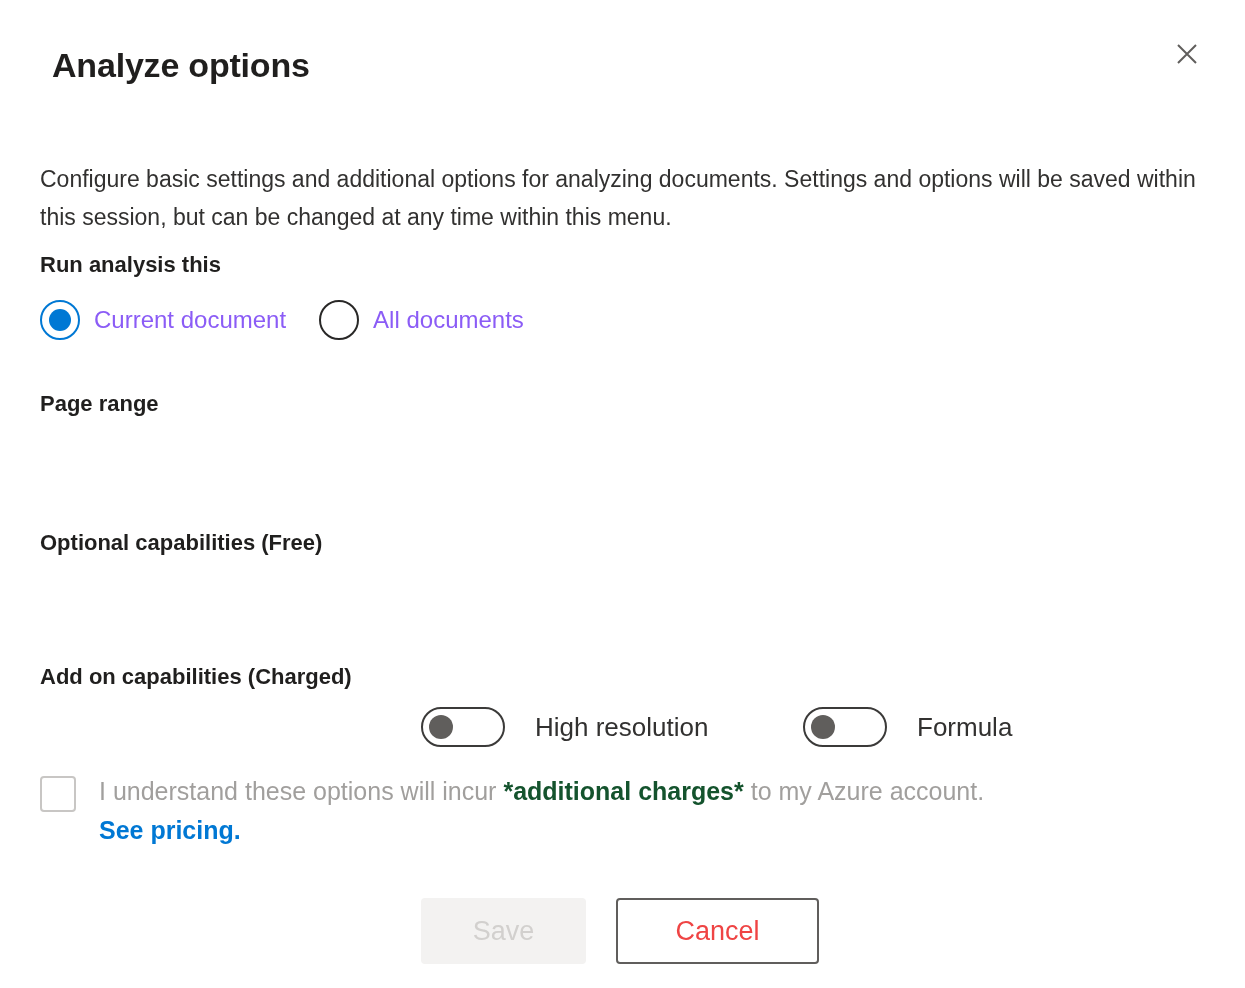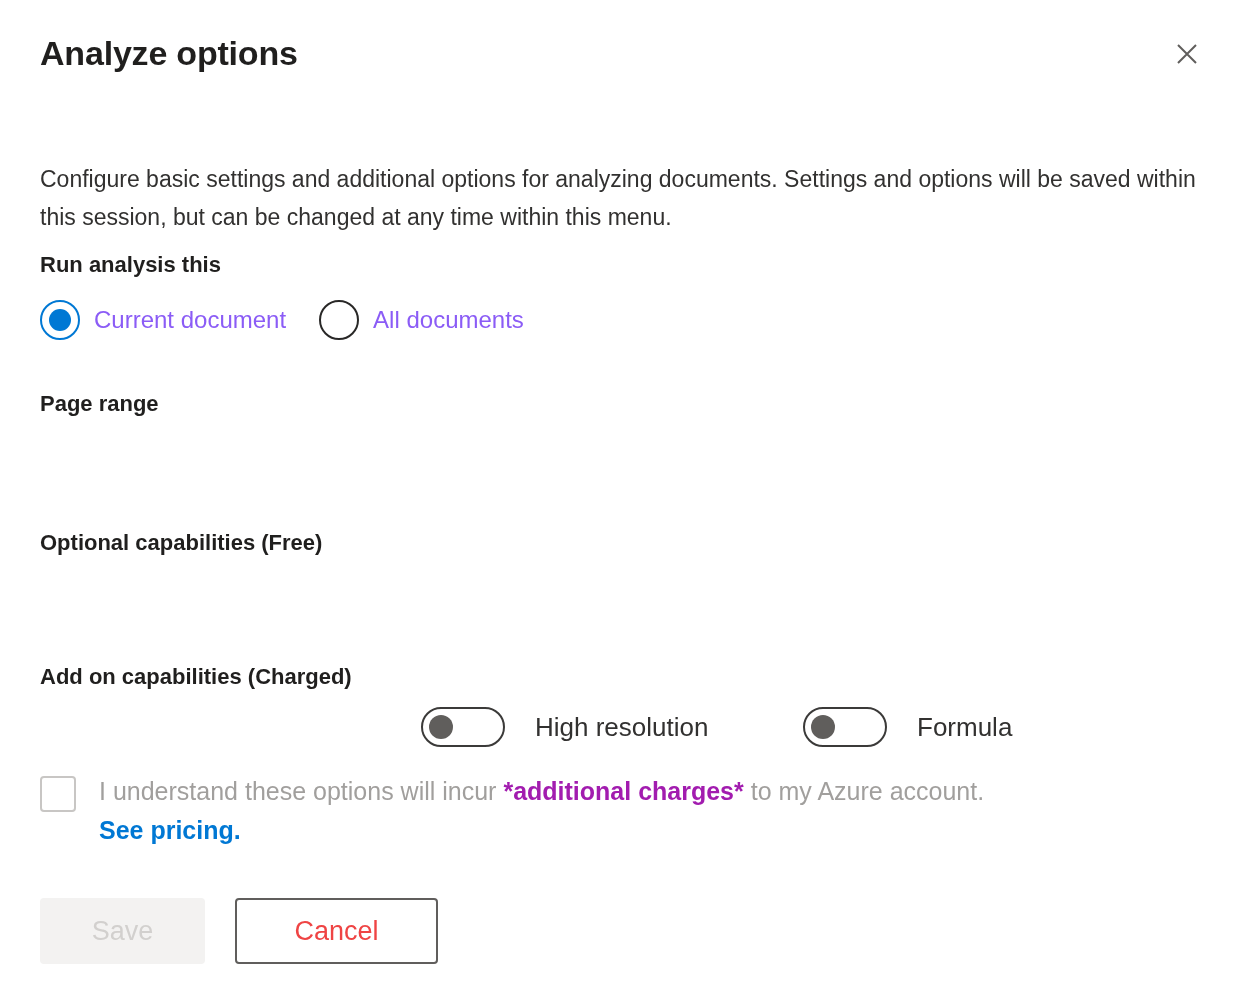--- a/index.html
+++ b/index.html
@@ -28,21 +28,21 @@
     top: 30px;
     right: 36px;
     height: 56px;
   }
   .dialog-title {
     font-size: 34px;
     font-weight: 600;
     color: #201f1e;
     letter-spacing: -0.2px;
     line-height: 46px;
-    margin: 0;
+    margin: 12px;
     white-space: nowrap;
   }
   .close-button {
     position: absolute;
     right: 0px;
     top: 2px;
     width: 44px;
     height: 44px;
     display: flex;
     align-items: center;
@@ -198,42 +198,42 @@
   }
   .consent-text-wrap { margin-left: 23px; }
   .consent-text {
     font-size: 25px;
     line-height: 38px;
     color: #a19f9d;
     white-space: nowrap;
   }
   .consent-text .strong {
     font-weight: 700;
-    color: #a21caf;
+    color: #14532d;
   }
   .pricing-link {
     display: inline-block;
     font-size: 25px;
     line-height: 38px;
     font-weight: 700;
     color: #0078d4;
     text-decoration: none;
     cursor: pointer;
     margin-top: 1px;
   }
 
   
   #dialog-footer {
     position: absolute;
     left: 40px;
     right: 45px;
     top: 898px;
     height: 66px;
     display: flex;
-    justify-content: flex-start;
+    justify-content: center;
     align-items: center;
   }
   .btn {
     box-sizing: border-box;
     height: 66px;
     border-radius: 4px;
     font-family: "Liberation Sans", sans-serif;
     font-size: 27px;
     display: flex;
     align-items: center;

